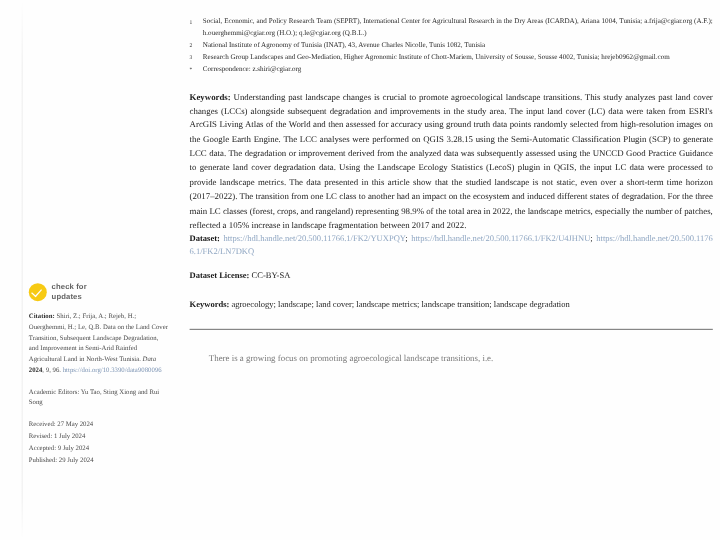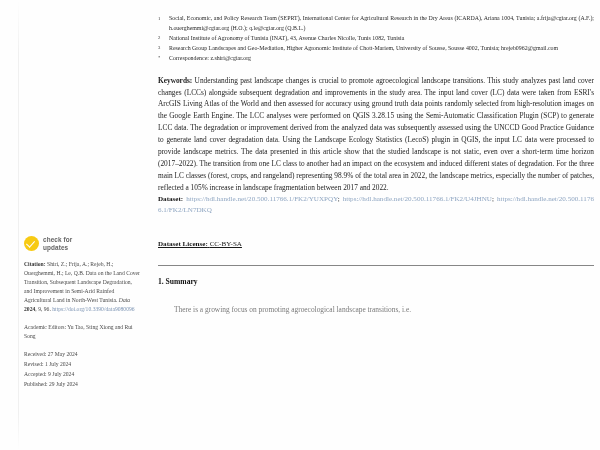--- a/index.html
+++ b/index.html
@@ -145,25 +145,24 @@
     font-size: 7.1px;
     line-height: 1.62;
     text-align: justify;
     word-break: break-all;
     filter: blur(0.18px);
   }
   .dataset b { color: #141414; }
   .dataset .url { color: #8fa6c2; }
 
   .license {
-    margin-top: 23px;
+    margin-top: 9px;
     font-size: 7.1px;
     line-height: 1.6;
     filter: blur(0.18px);
-    text-decoration: underline;
   }
 
   .keywords {
     margin-top: 12px;
     font-size: 7.1px;
     line-height: 1.62;
     text-align: justify;
     filter: blur(0.18px);
   }
 
@@ -262,20 +261,23 @@
     <section class="dataset">
       <b>Dataset:</b>
       <span class="url">https://hdl.handle.net/20.500.11766.1/FK2/YUXPQY</span><span>; </span><span class="url">https://hdl.handle.net/20.500.11766.1/FK2/U4JHNU</span><span>; </span><span class="url">https://hdl.handle.net/20.500.11766.1/FK2/LN7DKQ</span>
     </section>
 
     <section class="license">
       <b>Dataset License:</b>
       <span>CC-BY-SA</span>
     </section>
 
+    <section class="keywords">
+      <b>Keywords:</b>
+      <span> agroecology; landscape; land cover; landscape metrics; landscape transition; landscape degradation</span>
+    </section>
 
     <div class="hr"></div>
 
-    <h2 class="sec-title">1. Summary</h2>
     <p class="sec-body">There is a growing focus on promoting agroecological landscape transitions, i.e.</p>
 
   </main>
 </div>
 
 </body></html>

